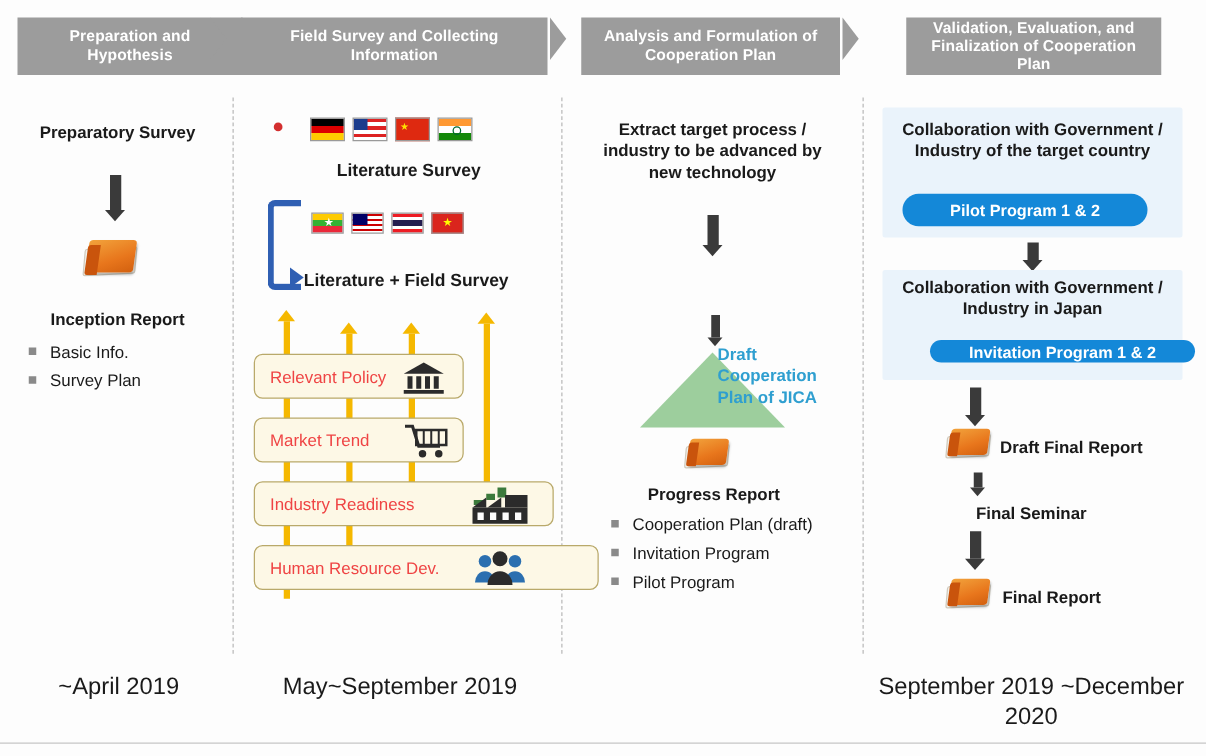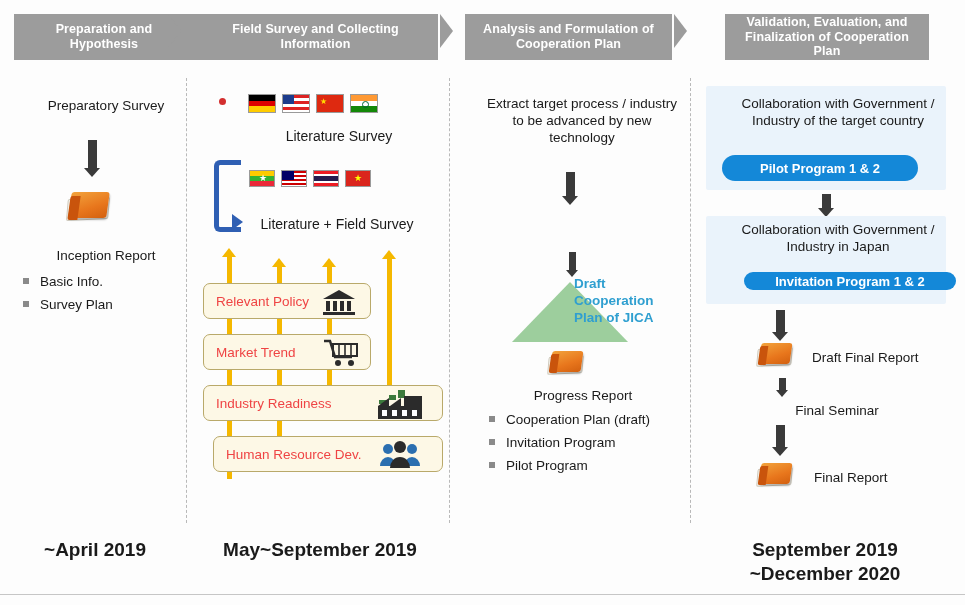--- a/index.html
+++ b/index.html
@@ -53,23 +53,22 @@
     border-top: 17px solid transparent;
     border-bottom: 17px solid transparent;
     border-left: 13px solid #9c9c9c;
   }
 
   
   .tblock {
     position: absolute;
     text-align: center;
     font-size: 13.5px;
-    font-weight: normal;
+    font-weight: bold;
     line-height: 1.25;
-    margin-left: 12px;
   }
 
   
   .blist {
     position: absolute;
     font-size: 13.5px;
     line-height: 1.55;
   }
   .blist .bi {
     display: block;
@@ -262,21 +261,20 @@
     text-align: center;
   }
 
   
   .daterow {
     position: absolute;
     text-align: center;
     font-size: 19px;
     line-height: 1.25;
     color: #1a1a1a;
-    font-weight: bold;
   }
   .bottomline {
     position: absolute;
     left: 0; right: 0;
     border-top: 1px solid #c6c6c6;
   }
 </style>
 </head>
 <body>
 
@@ -403,21 +401,21 @@
     <rect x="1" y="20" width="44" height="13" fill="#2b2b2b"></rect>
     <polygon points="1,20 12,20 12,12 1,20" fill="#2b2b2b"></polygon>
     <polygon points="13,20 24,20 24,12 13,20" fill="#2b2b2b"></polygon>
     <rect x="27" y="10" width="18" height="10" fill="#2b2b2b"></rect>
     <rect x="5" y="24" width="5" height="6" fill="#fdfdfd"></rect>
     <rect x="15" y="24" width="5" height="6" fill="#fdfdfd"></rect>
     <rect x="25" y="24" width="5" height="6" fill="#fdfdfd"></rect>
     <rect x="35" y="24" width="5" height="6" fill="#fdfdfd"></rect>
   </svg>
 
-  <div class="topicbox" style="left:213px;top:436px;width:230px;height:36px;">
+  <div class="topicbox" style="left:203px;top:436px;width:276px;height:36px;">
     <span>Human Resource Dev.</span>
   </div>
   <svg class="icon-people" style="left:378px;top:440px;" width="46" height="30" viewBox="0 0 46 30">
     <circle cx="10" cy="9" r="5" fill="#2b6fb0"></circle>
     <path d="M2 26 a8 9 0 0 1 16 0 z" fill="#2b6fb0"></path>
     <circle cx="34" cy="9" r="5" fill="#2b6fb0"></circle>
     <path d="M26 26 a8 9 0 0 1 16 0 z" fill="#2b6fb0"></path>
     <circle cx="22" cy="7" r="6" fill="#2b2b2b"></circle>
     <path d="M12 28 a10 11 0 0 1 20 0 z" fill="#2b2b2b"></path>
   </svg>

